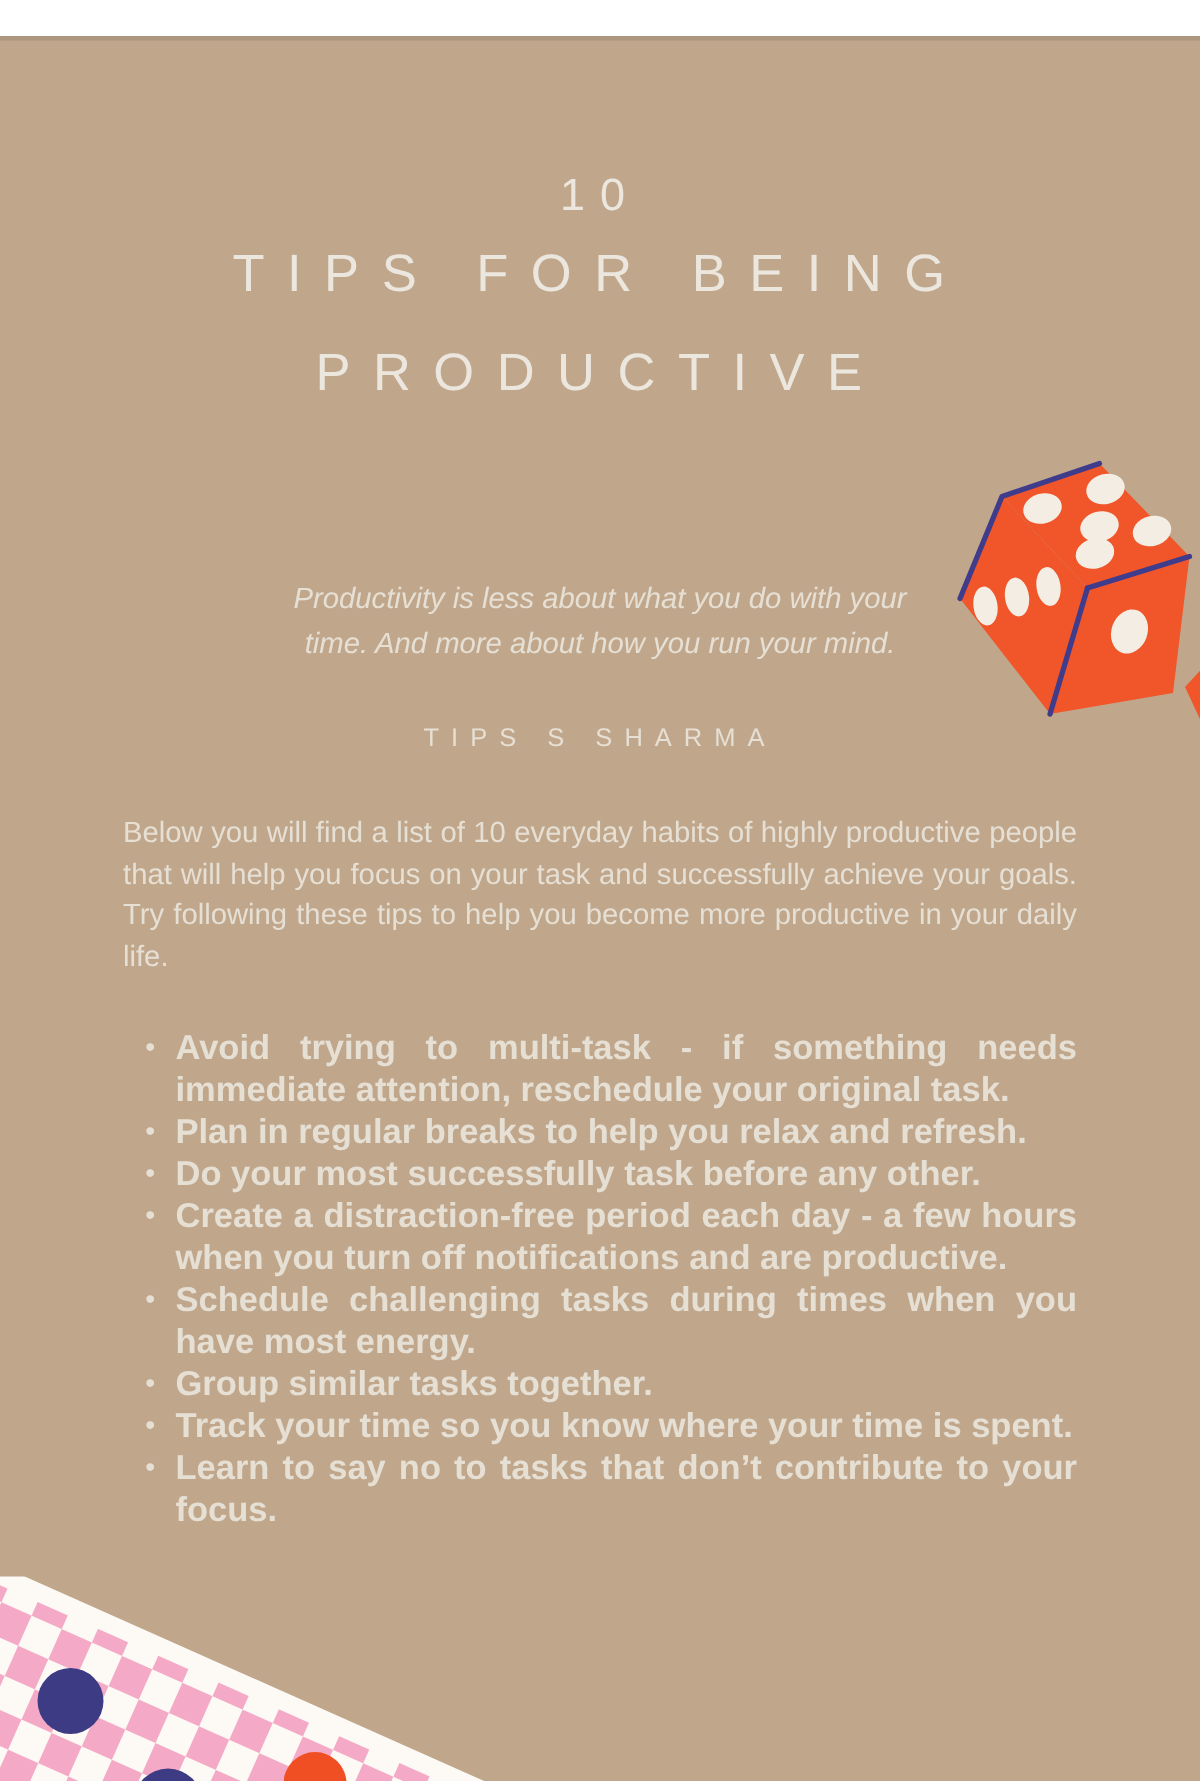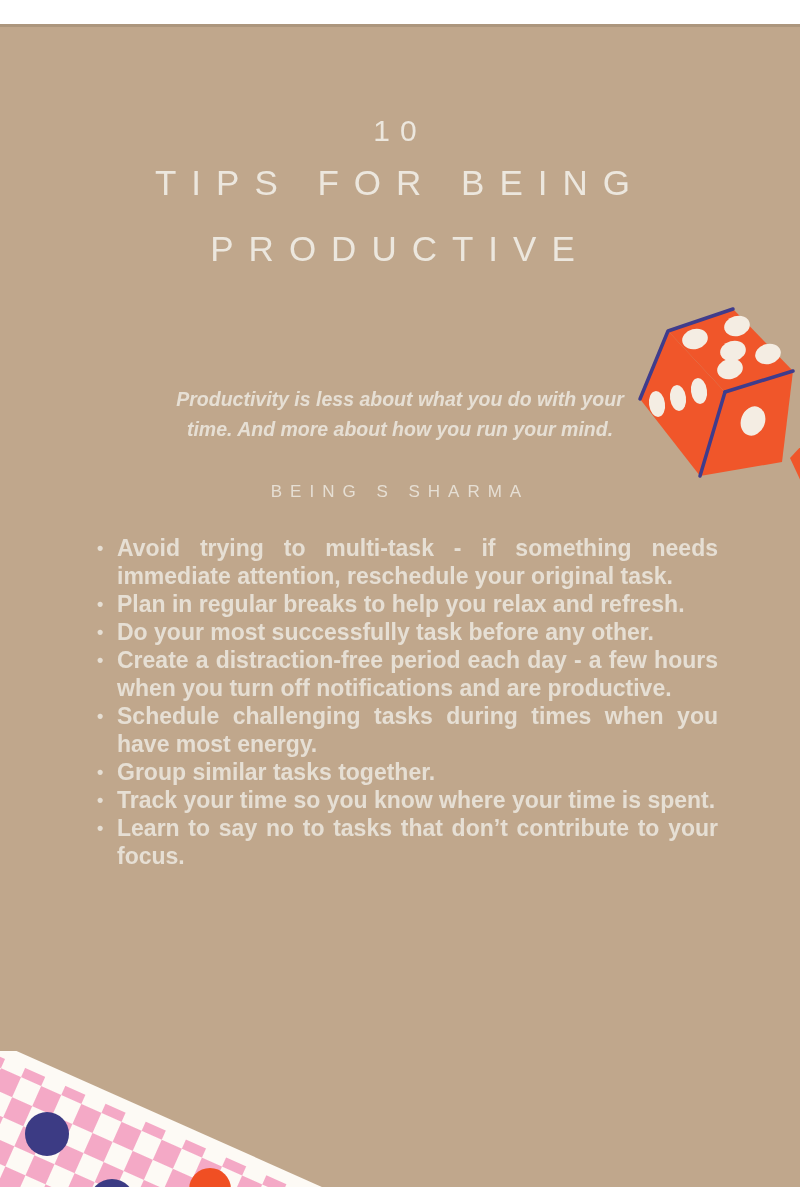--- a/index.html
+++ b/index.html
@@ -22,21 +22,20 @@
     font-weight:300;
   }
   .title-num  { font-size:30px; letter-spacing:10px; line-height:38px; }
   .title-line { font-size:35px; letter-spacing:15px; line-height:66px; }
   .quote-block {
     margin-top:102px;
     text-align:center;
     font-style:italic;
     font-size:19.5px; line-height:30px;
     color:var(--body-text, #e6dfd4);
-    font-weight:bold;
   }
   .attribution {
     margin-top:38px;
     text-align:center;
     font-size:17px; letter-spacing:8px; line-height:20px;
     color:var(--body-text, #e6dfd4);
   }
   .intro {
     margin:40px 82px 0 82px;
     font-size:19.5px; line-height:27.5px;
@@ -96,22 +95,23 @@
     <ellipse cx="140" cy="135" rx="12" ry="15" transform="rotate(20 140 135)" style="fill:var(--die-pip,#f4ede3)"></ellipse>
 
     <polygon points="190,158 177,172 190,200" style="fill:var(--die-orange,#f0562a)"></polygon>
   </svg>
 
   <div class="quote-block">
     <div>Productivity is less about what you do with your</div>
     <div>time. And more about how you run your mind.</div>
   </div>
 
-  <div class="attribution">BEING S SHARMA</div>
+  <div class="attribution">TIPS S SHARMA</div>
 
+  <p class="intro">Below you will find a list of 10 everyday habits of highly productive people that will help you focus on your task and successfully achieve your goals. Try following these tips to help you become more productive in your daily life.</p>
 
   <ul class="tips">
 
   <li>
         <span>Avoid trying to multi-task - if something needs immediate attention, reschedule your original task.</span>
       </li>
       <li>
         <span>Plan in regular breaks to help you relax and refresh.</span>
       </li>
       <li>

